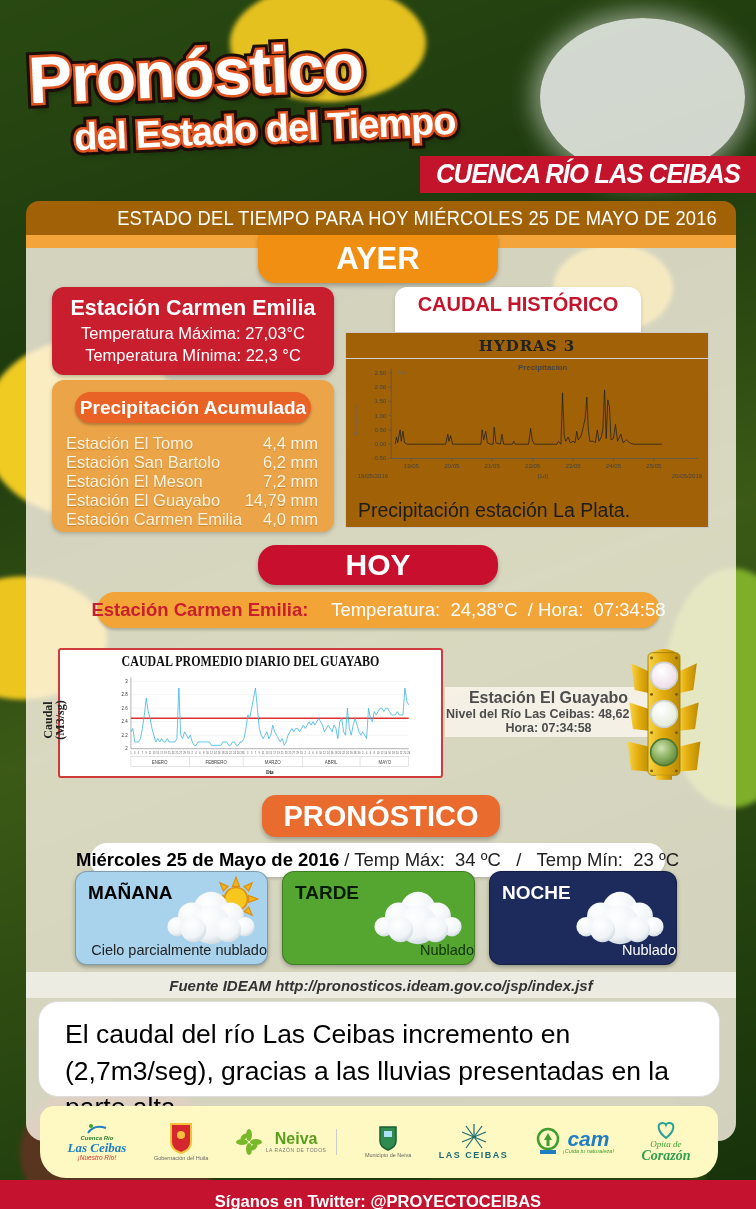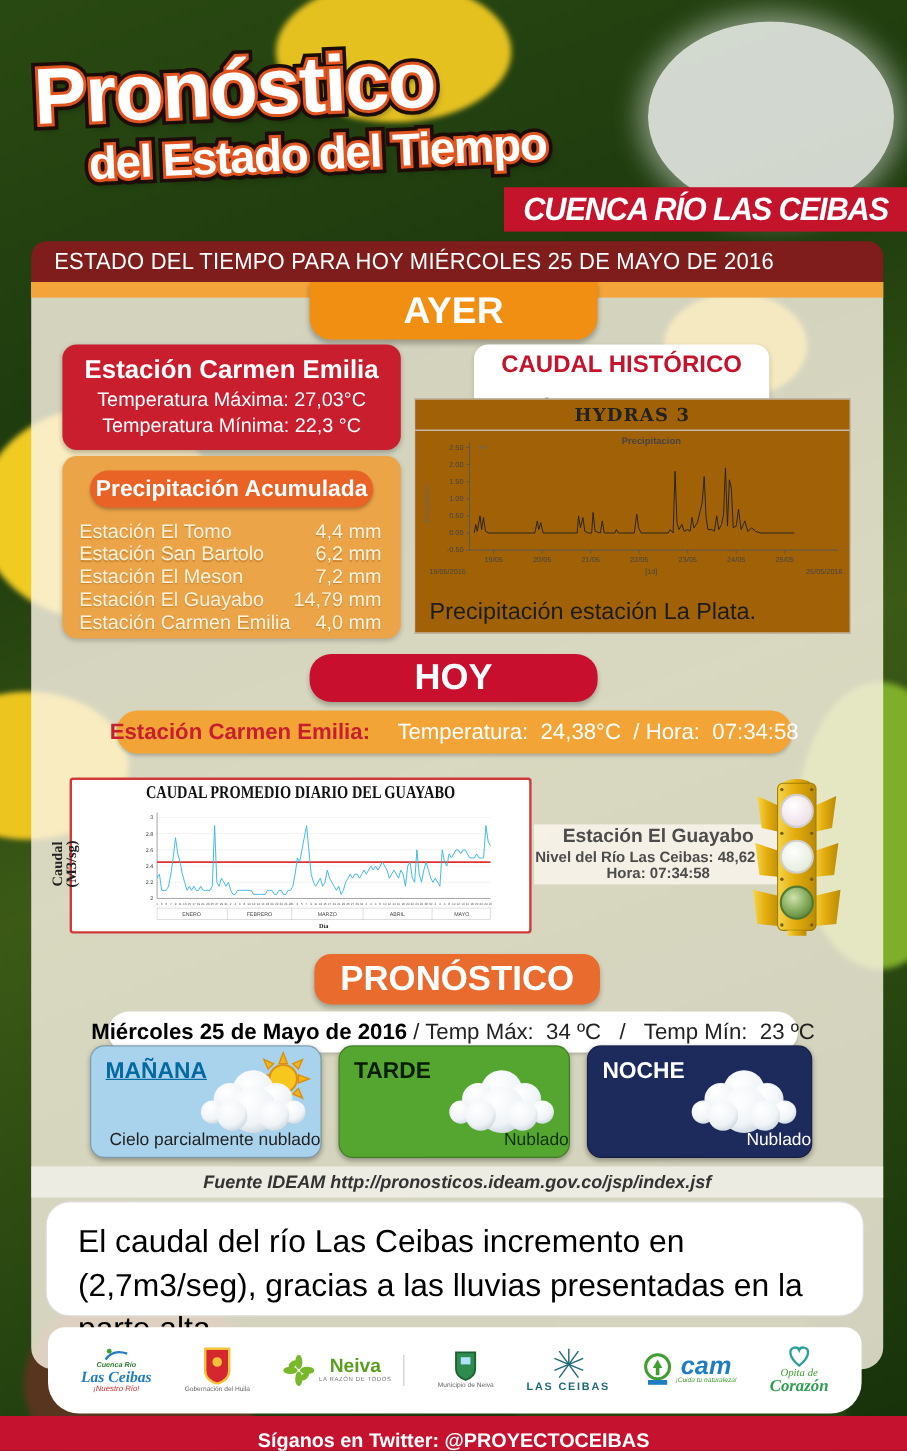--- a/index.html
+++ b/index.html
@@ -25,22 +25,22 @@
   .stack .t-back{position:absolute;left:0;top:0;color:#1d0d08;-webkit-text-stroke:11px #1d0d08;
      text-shadow:3px 5px 6px rgba(0,0,0,.5);}
   .stack .t-mid{position:absolute;left:0;top:0;color:#e0551f;-webkit-text-stroke:5px #e0551f;}
   .stack .t-front{position:relative;color:#ffffff;}
   .big-title .stack{font-size:66px;}
   .big-sub .stack{font-size:38px;}
   .region-banner{position:absolute;left:420px;top:156px;width:336px;height:37px;background:#c4142c;
      display:flex;align-items:center;justify-content:center;}
   .region-banner span{color:#fff;font-style:italic;font-weight:bold;font-size:27px;letter-spacing:-1px;
      transform:scaleX(0.95);white-space:nowrap;}
-  .date-banner{position:absolute;left:26px;top:201px;width:710px;height:34px;background:#7f1d1d;
-     border-radius:13px 13px 0 0;display:flex;align-items:center;justify-content:flex-start;}
+  .date-banner{position:absolute;left:26px;top:201px;width:710px;height:34px;background:#a16207;
+     border-radius:13px 13px 0 0;display:flex;align-items:center;justify-content:flex-end;}
   .date-banner span{color:#fff;font-size:19.5px;transform:scaleX(0.94);white-space:nowrap;letter-spacing:0.2px;}
   
   .panel{position:absolute;left:26px;top:235px;width:710px;height:906px;
      background:rgba(251,244,229,0.82);border-radius:0 0 18px 18px;}
   .amber-strip{position:absolute;left:0;top:0;width:710px;height:13px;background:#f3a53c;}
   .tab{position:absolute;display:flex;align-items:center;justify-content:center;color:#fff;font-weight:bold;
       box-shadow:0 3px 4px rgba(0,0,0,0.25);}
   .tab-ayer{left:232px;top:0;width:240px;height:48px;background:#f08f12;border-radius:0 0 18px 18px;font-size:31px;}
   
   .card-red{position:absolute;left:26px;top:52px;width:282px;height:88px;background:#c81e2e;border-radius:12px;
@@ -94,38 +94,38 @@
   .pill-white{position:absolute;left:64px;top:608px;width:575px;height:34px;background:#fff;border-radius:17px;
      display:flex;align-items:center;justify-content:center;font-size:18.5px;white-space:pre;color:#222;
      box-shadow:0 2px 3px rgba(0,0,0,0.15);}
   .pill-white b{color:#000;}
   
   .fcard{position:absolute;top:636px;height:94px;border-radius:12px;box-shadow:0 2px 4px rgba(0,0,0,0.3);
      border:1px solid rgba(0,0,0,0.25);box-sizing:border-box;}
   .fcard .period{position:absolute;left:12px;top:10px;font-size:19px;font-weight:bold;}
   .fcard .cond{position:absolute;left:0;right:0;bottom:6px;text-align:right;font-size:14.5px;}
   .fc-manana{left:49px;width:193px;background:#a9d2ec;}
-  .fc-manana .period{color:#0369a1;text-decoration:underline;}
+  .fc-manana .period{color:#000000;}
   .fc-manana .cond{color:#222;}
   .fc-tarde{left:256px;width:193px;background:#55a630;}
   .fc-tarde .period{color:#081c04;}
   .fc-tarde .cond{color:#10300c;}
   .fc-noche{left:463px;width:188px;background:#1d2a5c;}
   .fc-noche .period{color:#fff;}
   .fc-noche .cond{color:#fff;}
   .cloud-wrap{position:absolute;right:6px;top:10px;width:104px;height:64px;}
   .cloud-wrap .sun{position:absolute;right:2px;top:-6px;width:46px;height:46px;}
   .cloud-wrap .cloud{position:absolute;right:0;top:4px;width:100px;height:62px;}
   .fuente{position:absolute;left:0;top:737px;width:710px;height:26px;background:rgba(255,255,255,0.55);
      display:flex;align-items:center;justify-content:center;font-style:italic;font-weight:bold;font-size:15px;color:#333;}
   
   .message-box{position:absolute;left:12px;top:766px;width:682px;height:96px;background:#fff;border-radius:20px;
      border:1px solid #ddd;box-sizing:border-box;padding:14px 26px;font-size:26.5px;color:#000;line-height:1.38;}
   
-  .logos-bar{position:absolute;left:40px;top:1106px;width:678px;height:72px;background:#ffffff;
+  .logos-bar{position:absolute;left:40px;top:1106px;width:678px;height:72px;background:#fef9c3;
      border-radius:14px 14px 26px 26px;display:flex;align-items:center;justify-content:space-evenly;}
   .logo{display:flex;flex-direction:column;align-items:center;justify-content:center;text-align:center;line-height:1.05;}
   .lg-cuenca-1{font-size:6px;color:#2e7d32;font-style:italic;font-weight:bold;}
   .lg-cuenca-2{font-size:13px;color:#1f7ec2;font-weight:bold;font-style:italic;font-family:"Liberation Serif",serif;}
   .lg-cuenca-3{font-size:6.5px;color:#d32f2f;font-style:italic;}
   .lg-cap{font-size:5.5px;color:#666;margin-top:2px;}
   .lg-neiva{flex-direction:row;gap:4px;border-right:1px solid #ccc;padding-right:10px;}
   .lg-neiva-name{font-size:16px;font-weight:bold;color:#5a9e1f;}
   .lg-neiva-tag{font-size:5px;color:#777;letter-spacing:0.5px;}
   .lg-ceibas-name{font-size:9px;font-weight:bold;color:#1d6a73;letter-spacing:1.5px;}

